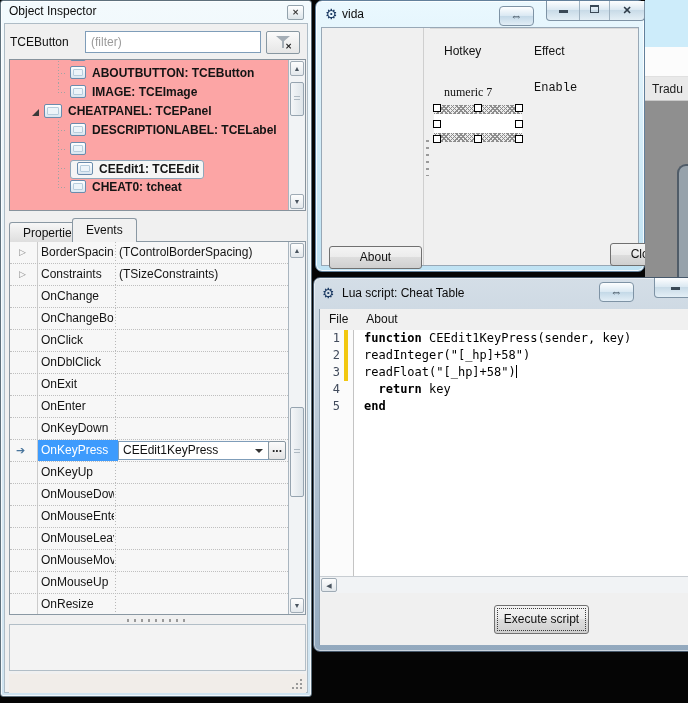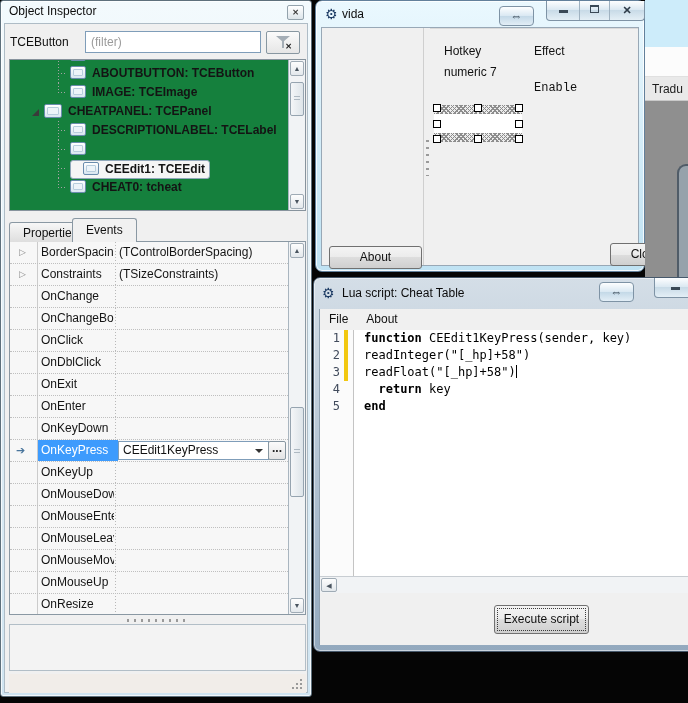--- a/index.html
+++ b/index.html
@@ -15,34 +15,34 @@
   #oi-filter{position:absolute;left:80px;top:7px;width:176px;height:22px;border:1px solid #7f9db9;background:#fff;
       padding:0 5px;font:12px "Liberation Sans",sans-serif;box-sizing:border-box;}
   #oi-filter::placeholder{color:#9b9b9b;}
   #oi-funnel-btn{position:absolute;left:261px;top:7px;width:34px;height:23px;border:1px solid #8897a1;border-radius:2px;
       background:linear-gradient(#fbfbfb,#e6e6e6);box-sizing:border-box;}
   .funnel{position:absolute;left:9px;top:4px;width:14px;height:13px;}
   .funnel:before{content:"";position:absolute;left:0;top:0;border-left:7px solid transparent;border-right:7px solid transparent;border-top:6px solid #a5aeb6;}
   .funnel:after{content:"";position:absolute;left:6px;top:5px;width:2px;height:7px;background:#a5aeb6;}
   .funnel-x{position:absolute;right:-2px;bottom:-2px;font-size:8px;font-weight:bold;color:#222;}
   
-  #oi-tree{position:absolute;left:4px;top:35px;width:297px;height:152px;background:#15803d;border:1px solid #87939d;overflow:hidden;box-sizing:border-box;}
+  #oi-tree{position:absolute;left:4px;top:35px;width:297px;height:152px;background:#fca5a5;border:1px solid #87939d;overflow:hidden;box-sizing:border-box;}
   #oi-tree-rows{position:absolute;left:0;top:-14px;right:17px;}
   .trow{position:relative;height:19px;line-height:19px;white-space:nowrap;}
   .trow.partial{height:18px;}
   .tvline{position:absolute;left:48px;top:0;height:19px;width:1px;background:repeating-linear-gradient(180deg,#a3a3a3 0 1px,transparent 1px 3px);}
   .tvline.end{height:10px;}
   .thstub{position:absolute;left:48px;top:9px;width:9px;height:1px;background:repeating-linear-gradient(90deg,#a3a3a3 0 1px,transparent 1px 3px);}
   .texp{position:absolute;left:22px;top:7px;width:0;height:0;border-bottom:7px solid #3a3a3a;border-left:7px solid transparent;}
   .ticon{display:inline-block;vertical-align:middle;width:16px;height:13px;margin-top:-2px;border:1px solid #6a8cad;border-radius:2px;
       background:linear-gradient(#ffffff,#d9e6f0);position:relative;box-sizing:border-box;}
   .ticon:after{content:"";position:absolute;left:2px;right:2px;top:2px;bottom:2px;border:1px solid #b7cddd;background:#edf4f9;border-radius:1px;}
   .ticon.big{width:18px;height:14px;}
   .tlabel{margin-left:6px;font-weight:600;color:#141414;}
-  .tsel{display:inline-block;height:17px;line-height:17px;border:1px solid #90a7ba;border-radius:3px;background:#f5f5f5;padding:0 4px 0 12px;margin-top:1px;}
+  .tsel{display:inline-block;height:17px;line-height:17px;border:1px solid #90a7ba;border-radius:3px;background:#f5f5f5;padding:0 4px 0 6px;margin-top:1px;}
   .tsel .ticon{margin-right:0;}
   .ml-l1{margin-left:34px;} .ml-l2{margin-left:60px;}
   
   .sb-v{position:absolute;right:0;top:0;bottom:0;width:17px;background:#f1f3f5;border-left:1px solid #a9b5bf;box-sizing:border-box;}
   .sb-btn{position:absolute;left:1px;right:1px;height:15px;background:linear-gradient(#fdfdfd,#e3e8ec);border:1px solid #9fabb5;border-radius:2px;
       text-align:center;font-size:7px;line-height:13px;color:#4a5560;box-sizing:border-box;}
   .sb-btn.up{top:1px;} .sb-btn.down{bottom:1px;}
   .sb-thumb{position:absolute;left:1px;right:1px;background:linear-gradient(90deg,#f4f6f8,#dde4e9);border:1px solid #96a4b0;border-radius:2px;box-sizing:border-box;}
   .sb-grip{position:absolute;left:3px;right:3px;top:50%;height:5px;margin-top:-3px;
       background:repeating-linear-gradient(180deg,#aeb9c2 0 1px,transparent 1px 3px);}
@@ -270,21 +270,21 @@
     <div class="cap-btn" style="width:33px;"><span class="glyph-min"></span></div>
     <div class="cap-btn" style="width:30px;"><span class="glyph-max"></span></div>
     <div class="cap-btn glyph-close" style="width:34px;"><span>✕</span></div>
   </div>
   <div id="vida-client">
     <div id="vida-left-panel"></div>
     <div class="v-splitter"></div>
     <div id="vida-right-panel">
       <span class="v-label" style="left:14px;top:15px;">Hotkey</span>
       <span class="v-label" style="left:104px;top:15px;">Effect</span>
-      <span class="v-label" style="left:14px;top:36px;">numeric 7</span>
+      <span class="v-label" style="left:14px;top:56px;font-family:Liberation Serif, serif;">numeric 7</span>
       <span class="v-label" style="left:104px;top:52px;font-family:Liberation Mono, monospace;">Enable</span>
       <div id="cheat-edit-sel">
         <div class="hatch top"></div>
         <div class="edit-mid"></div>
         <div class="hatch bottom"></div>
         <div class="handle" style="left:-1px;top:-1px;"></div>
         <div class="handle" style="left:40px;top:-1px;"></div>
         <div class="handle" style="right:-1px;top:-1px;"></div>
         <div class="handle" style="left:-1px;top:15px;"></div>
         <div class="handle" style="right:-1px;top:15px;"></div>

